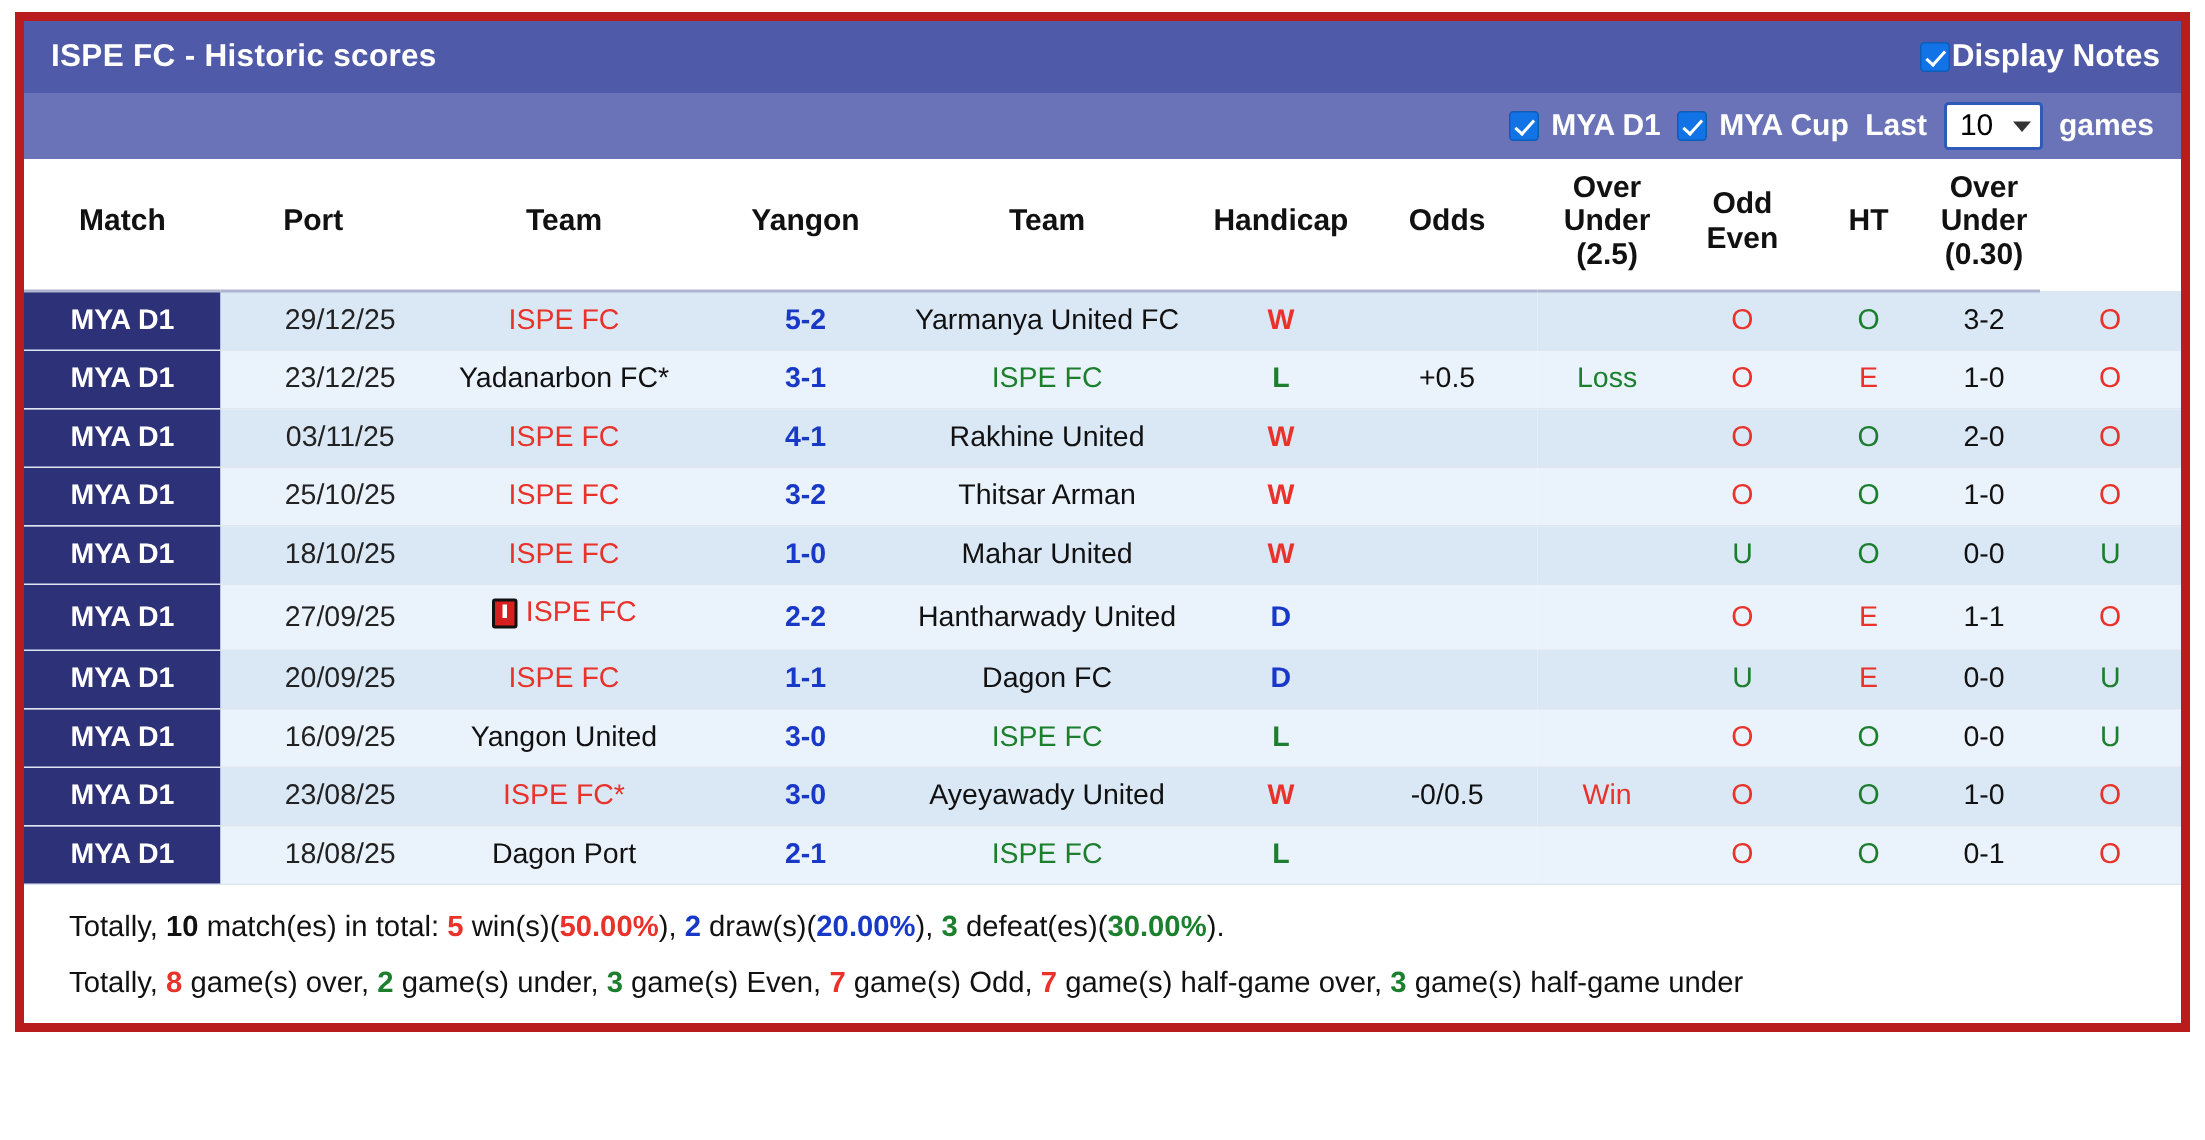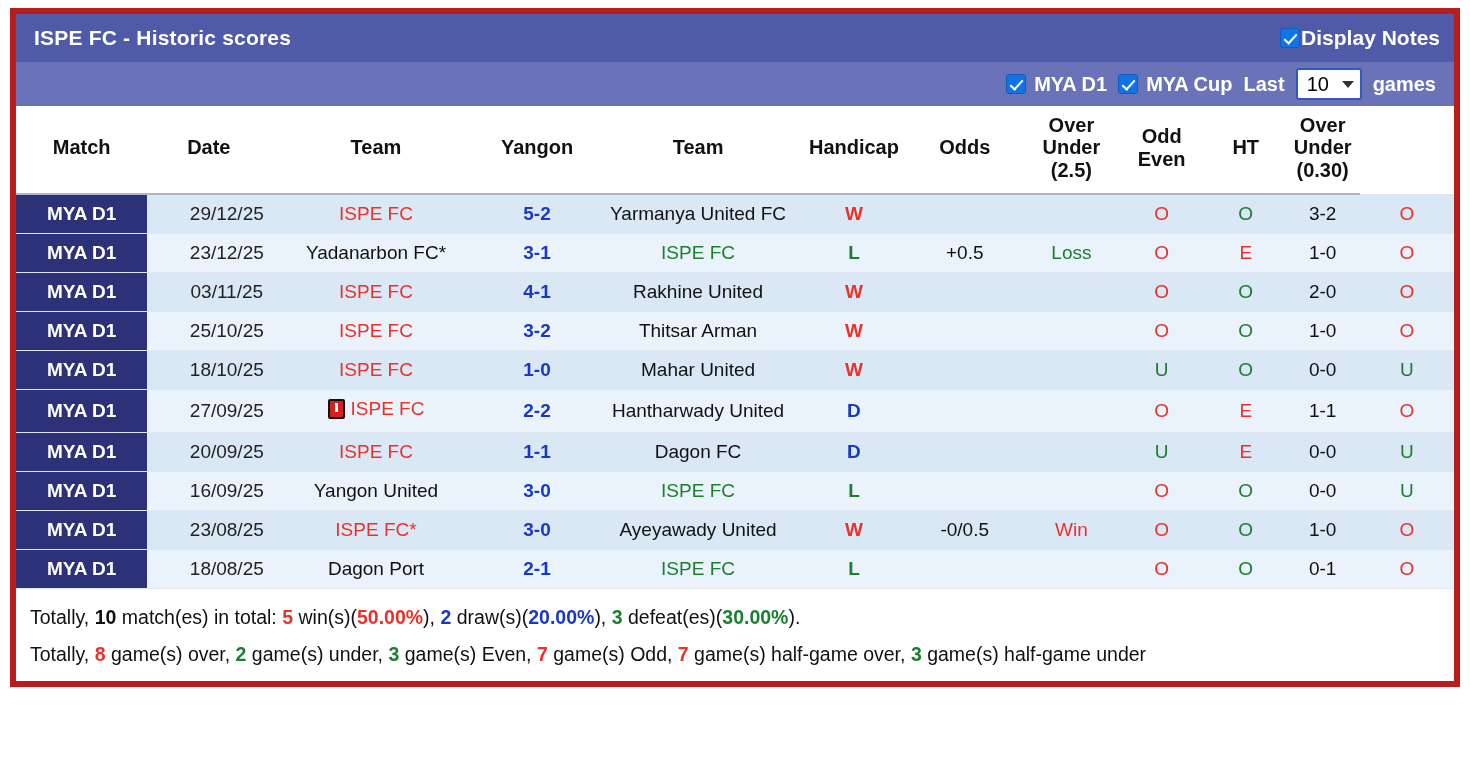--- a/index.html
+++ b/index.html
@@ -170,21 +170,21 @@
     background:#ffffff;
   }
 
   
   .summary {
     padding: 10px 14px 8px 14px;
     font-size: 19.5px;
     color: #111111;
     background: #ffffff;
   }
-  .summary .line { padding: 7px 0; }
+  .summary .line { padding: 7px 0; margin-left: 16px; }
   .summary b { font-weight: bold; }
 </style>
 </head>
 <body>
 
 <div class="wrap">
   <div class="panel">
 
     <div class="titlebar">
       <div class="title">ISPE FC - Historic scores</div>
@@ -208,21 +208,21 @@
         <span>10</span>
         <span class="caret"></span>
       </div>
       <span class="lbl">games</span>
     </div>
 
     <table>
       <thead>
         <tr>
           <th>Match</th>
-          <th>Date</th>
+          <th>Port</th>
           <th>Team</th>
           <th>Yangon</th>
           <th>Team</th>
           <th>Handicap</th>
           <th>Odds</th>
           <th>
             <div>Over</div>
             <div>Under</div>
             <div>(2.5)</div>
           </th>

